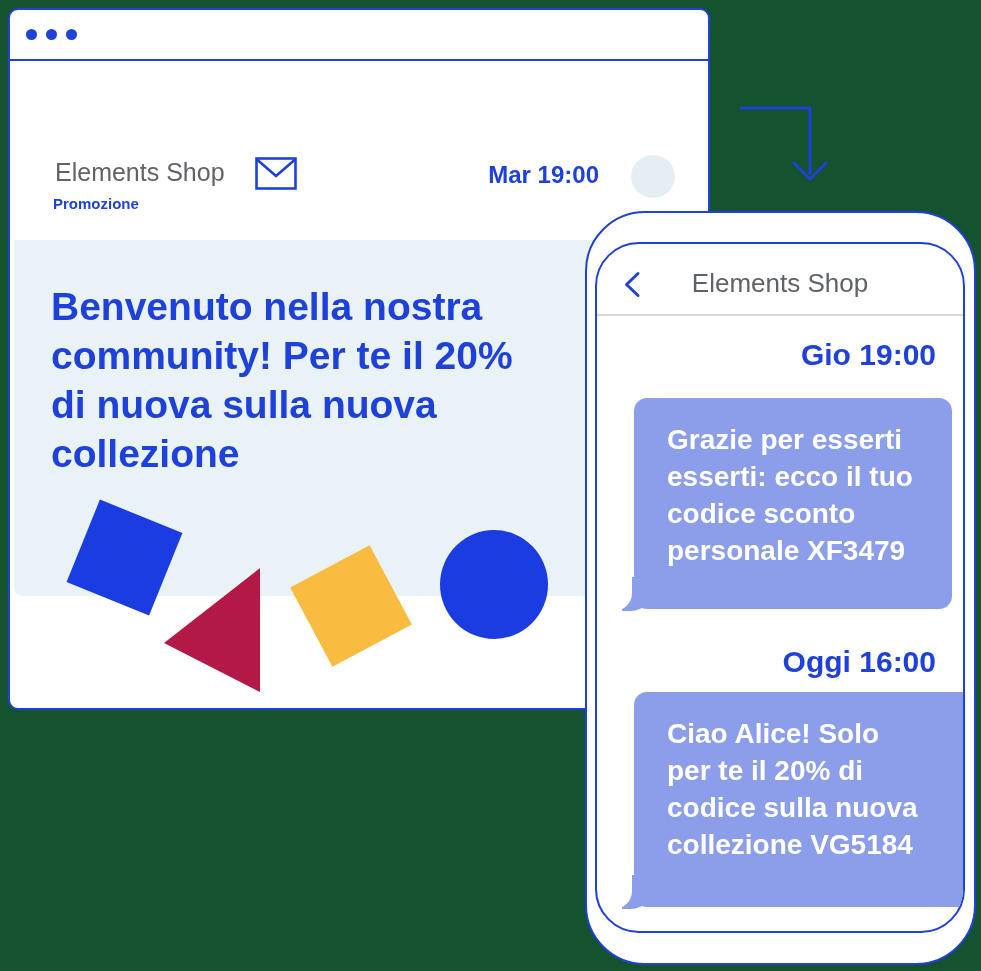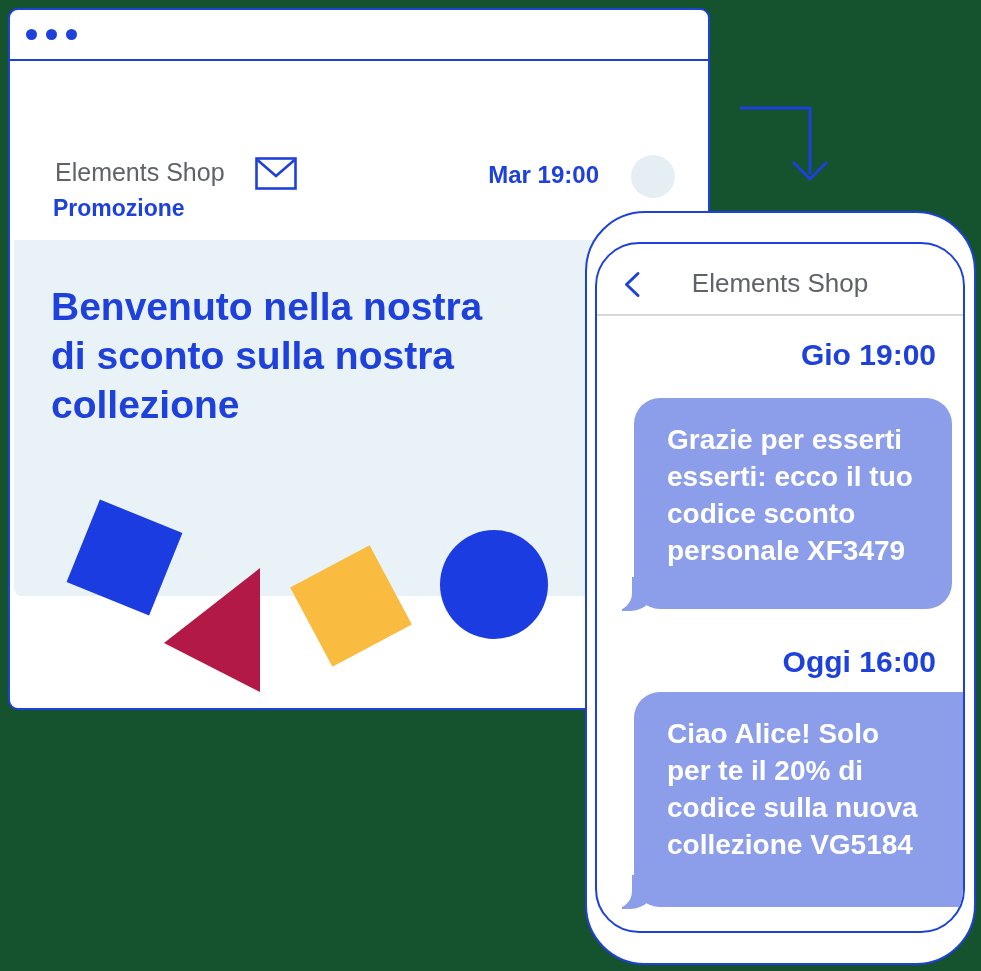--- a/index.html
+++ b/index.html
@@ -28,21 +28,21 @@
     position:relative;height:51px;border-bottom:2px solid var(--blue);
     display:flex;align-items:center;padding-left:16px;gap:9px;
   }
   .dot{width:11px;height:11px;border-radius:50%;background:var(--blue);}
 
   .email-header{position:relative;height:184px;background:#ffffff;}
   .email-sender{position:absolute;left:45px;top:97px;font-size:25px;color:var(--gray-text);}
   .envelope{position:absolute;left:245px;top:96px;}
   .email-time{position:absolute;right:109px;top:100px;font-size:24px;font-weight:bold;color:var(--blue);}
   .avatar{position:absolute;right:33px;top:94px;width:44px;height:43px;border-radius:50%;background:var(--avatar);}
-  .email-subject{position:absolute;left:43px;top:134px;font-size:23px;font-weight:bold;color:var(--blue);}
+  .email-subject{position:absolute;left:43px;top:134px;font-size:15px;font-weight:bold;color:var(--blue);}
   .email-to{position:absolute;left:45px;top:178px;font-size:21px;color:var(--blue);}
   .to-bar{position:absolute;left:78px;top:186px;width:93px;height:11px;border-radius:5px;background:var(--bar-gray);}
 
   .email-body{
     position:absolute;left:4px;top:230px;width:698px;height:356px;
     background:var(--panel-bg);border-radius:0 0 8px 8px;
   }
   .email-heading{position:absolute;left:37px;top:42px;width:500px;
     font-size:39px;line-height:49px;font-weight:bold;color:var(--blue);}
 
@@ -69,21 +69,21 @@
   .phone-header{position:relative;height:72px;border-bottom:2px solid var(--divider);}
   .back-btn{position:absolute;left:26px;top:27px;width:18px;height:27px;cursor:pointer;}
   .phone-title{position:absolute;left:0;right:0;top:24px;text-align:center;
     font-size:26px;color:var(--gray-text);}
 
   .sms-time{position:absolute;right:27px;font-size:30px;font-weight:bold;color:var(--blue);}
   .sms-time-1{top:94px;}
   .sms-time-2{top:401px;}
 
   .sms-bubble{
-    position:absolute;left:37px;background:var(--bubble);border-radius:26px;
+    position:absolute;left:37px;background:var(--bubble);border-radius:13px;
     color:#ffffff;font-size:28px;line-height:37px;font-weight:bold;
     padding:23px 20px 20px 33px;
   }
   .sms-bubble-1{top:154px;width:318px;height:211px;}
   .sms-bubble-2{top:448px;width:374px;height:215px;}
   .sms-bubble::before{
     content:"";position:absolute;z-index:0;bottom:-2px;left:-12px;
     width:34px;height:34px;background:var(--bubble);
     border-bottom-right-radius:26px;
   }
@@ -122,21 +122,22 @@
 
       <span class="email-subject">Promozione</span>
 
       <span class="email-to">A:</span>
       <span class="to-bar"></span>
     </div>
 
     <div class="email-body">
       <div class="email-heading">
         <div>Benvenuto nella nostra</div>
-        <div>di sconto sulla nostra</div>
+        <div>community! Per te il 20%</div>
+        <div>di nuova sulla nuova</div>
         <div>collezione</div>
       </div>
 
       <div class="shape shape-square-blue"></div>
       <div class="shape shape-triangle">
         <svg width="96" height="124" viewBox="0 0 96 124">
           <polygon points="96,0 96,124 0,75" fill="#B21946"></polygon>
         </svg>
       </div>
       <div class="shape shape-square-yellow"></div>

